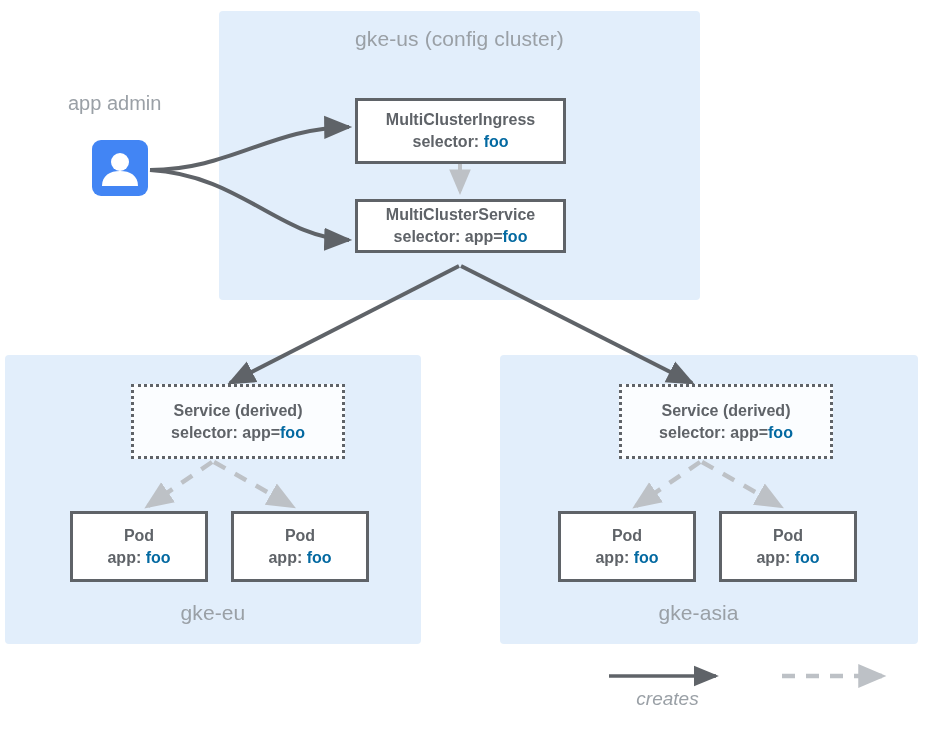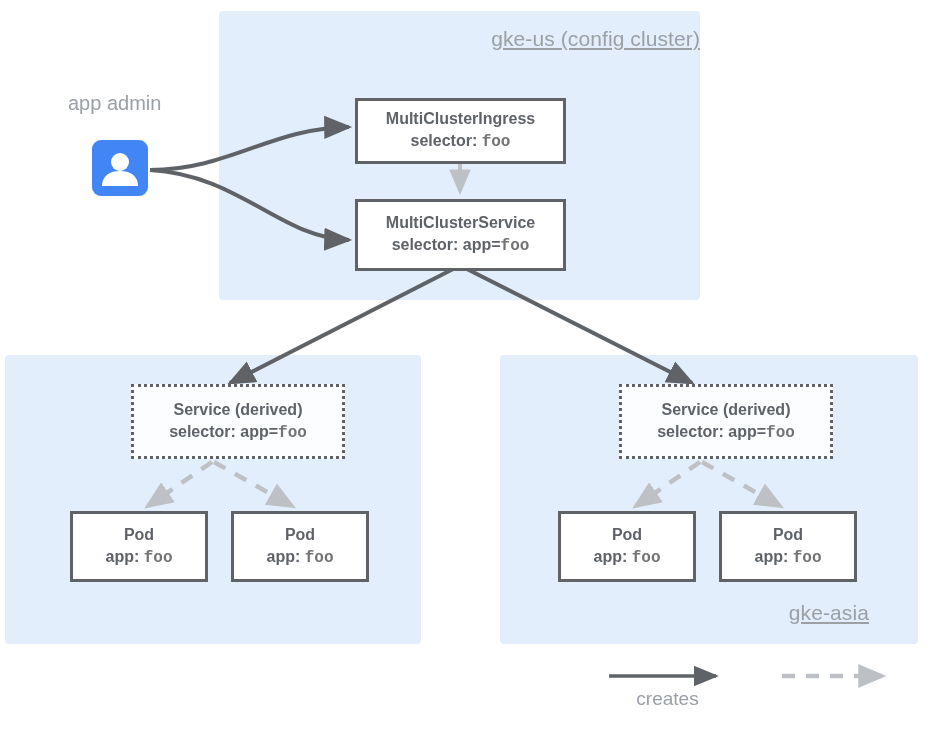--- a/index.html
+++ b/index.html
@@ -20,27 +20,26 @@
 
   
   .cluster {
     position: absolute;
     background: #e2eefb;
     border-radius: 4px;
   }
   .cluster-label {
     position: absolute;
     width: 100%;
-    text-align: right;
+    text-align: center;
     color: #9aa0a6;
     font-size: 21px;
     font-weight: 400;
     letter-spacing: 0.1px;
     white-space: nowrap;
-    text-decoration: underline;
   }
 
   
   .box {
     position: absolute;
     background: #ffffff;
     border: 3px solid #5f6368;
     box-sizing: border-box;
     display: flex;
     flex-direction: column;
@@ -52,21 +51,21 @@
     font-weight: bold;
     line-height: 1.35;
   }
   .box.dotted {
     border-style: dotted;
     border-width: 3.5px;
     background: #fbfdff;
     margin-left: 26px;
   }
   .box .line { white-space: nowrap; }
-  .accent { color: #737373; font-family: Liberation Mono, monospace; }
+  .accent { color: #0369a1; }
 
   
   .admin-label {
     position: absolute;
     color: #9aa0a6;
     font-size: 20px;
     white-space: nowrap;
   }
   .admin-icon {
     position: absolute;
@@ -128,40 +127,41 @@
 
     <path d="M700,462 L636,506" fill="none" stroke="#bdc1c6" stroke-width="4.5" stroke-dasharray="13 11" marker-end="url(#arrow-light)"></path>
     <path d="M702,462 L780,506" fill="none" stroke="#bdc1c6" stroke-width="4.5" stroke-dasharray="13 11" marker-end="url(#arrow-light)"></path>
 
     <path d="M609,676 L716,676" fill="none" stroke="#5f6368" stroke-width="3.6" marker-end="url(#arrow-dark)"></path>
     <path d="M782,676 L882,676" fill="none" stroke="#bdc1c6" stroke-width="4.4" stroke-dasharray="13 11" marker-end="url(#arrow-light)"></path>
   </svg>
 
   <div class="cluster-label" style="left:219px; top:27px; width:481px;">gke-us (config cluster)</div>
 
-
-  <div class="cluster-label" style="left:472px; top:601px; width:397px;">gke-asia</div>
+  <div class="cluster-label" style="left:5px; top:601px; width:416px;">gke-eu</div>
+
+  <div class="cluster-label" style="left:500px; top:601px; width:397px;">gke-asia</div>
 
   <div class="admin-label" style="left:68px; top:92px;">app admin</div>
 
   <div class="admin-icon" style="left:92px; top:140px; width:56px; height:56px;">
     <svg width="56" height="56" viewBox="0 0 56 56" xmlns="http://www.w3.org/2000/svg">
       <circle cx="28" cy="22" r="9" fill="#ffffff"></circle>
       <path d="M10,46 C10,35.5 18,31 28,31 C38,31 46,35.5 46,46 Z" fill="#ffffff"></path>
     </svg>
   </div>
 
   <div class="box" style="left:355px; top:98px; width:211px; height:66px;">
     <div class="line">MultiClusterIngress</div>
     <div class="line">
       <span>selector: </span><span class="accent">foo</span>
     </div>
   </div>
 
-  <div class="box" style="left:355px; top:199px; width:211px; height:72px;">
+  <div class="box" style="left:355px; top:199px; width:211px; height:54px;">
     <div class="line">MultiClusterService</div>
     <div class="line">
       <span>selector: app=</span><span class="accent">foo</span>
     </div>
   </div>
 
   <div class="box dotted" style="left:105px; top:384px; width:214px; height:75px;">
     <div class="line">Service (derived)</div>
     <div class="line">
       <span>selector: app=</span><span class="accent">foo</span>
@@ -196,16 +196,16 @@
     </div>
   </div>
 
   <div class="box" style="left:719px; top:511px; width:138px; height:71px;">
     <div class="line">Pod</div>
     <div class="line">
       <span>app: </span><span class="accent">foo</span>
     </div>
   </div>
 
-  <div class="legend-text" style="left:605px; top:688px; width:125px;">creates</div>
+  <div class="legend-text" style="left:605px; top:688px; width:125px;font-style:italic;">creates</div>
 
 
 </div>
 
 </body></html>

